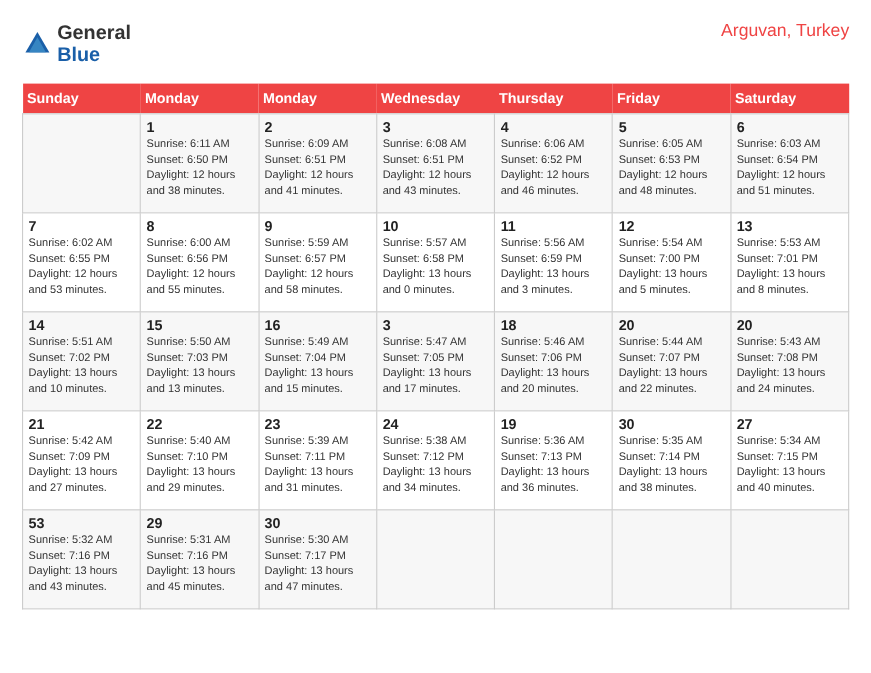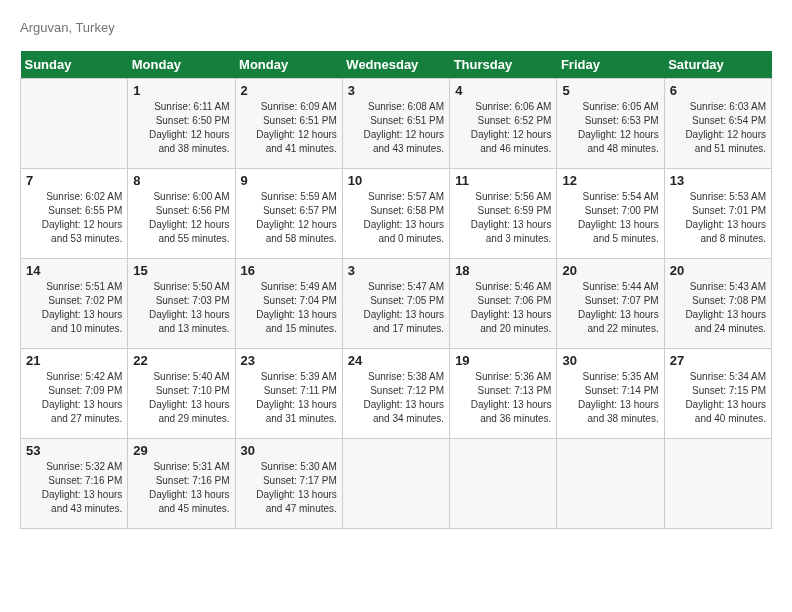--- a/index.html
+++ b/index.html
@@ -34,31 +34,31 @@
     }
     .title-block {
       text-align: right;
     }
     .month-title {
       font-size: 36px;
       font-weight: bold;
       color: #222;
     }
     .location {
-      font-size: 13px;
-      color: #737373;
+      font-size: 16px;
+      color: #ef4444;
       text-align: right;
     }
     table {
       width: 100%;
       border-collapse: collapse;
       font-size: 11px;
     }
     th {
-      background-color: #15803d;
+      background-color: #ef4444;
       color: #fff;
       padding: 6px 4px;
       text-align: left;
       font-size: 13px;
       font-weight: bold;
     }
     td {
       border: 1px solid #ccc;
       vertical-align: top;
       padding: 4px 5px;
@@ -71,29 +71,38 @@
     .day-number {
       font-size: 13px;
       font-weight: bold;
       color: #222;
       margin-bottom: 2px;
     }
     .day-info {
       font-size: 10px;
       color: #333;
       line-height: 1.4;
-      text-align: right;
     }
     .empty { background-color: #f7f7f7; }
     th:first-child { border-radius: 0; }
   </style>
 </head>
 <body>
 
 <div class="header">
+  <div class="logo">
+    <svg class="logo-icon" viewBox="0 0 36 36" xmlns="http://www.w3.org/2000/svg">
+      <polygon points="18,4 32,28 4,28" fill="#1a5fa8"></polygon>
+      <polygon points="18,10 28,28 8,28" fill="#4a9fd4" opacity="0.6"></polygon>
+    </svg>
+    <div class="logo-text">
+      <span class="logo-general">General</span><br>
+      <span class="logo-blue">Blue</span>
+    </div>
+  </div>
   <div class="title-block">
     <div class="location">Arguvan, Turkey</div>
   </div>
 </div>
 
 <table>
   <thead>
     <tr>
         <th>Sunday</th>
         <th>Monday</th>

